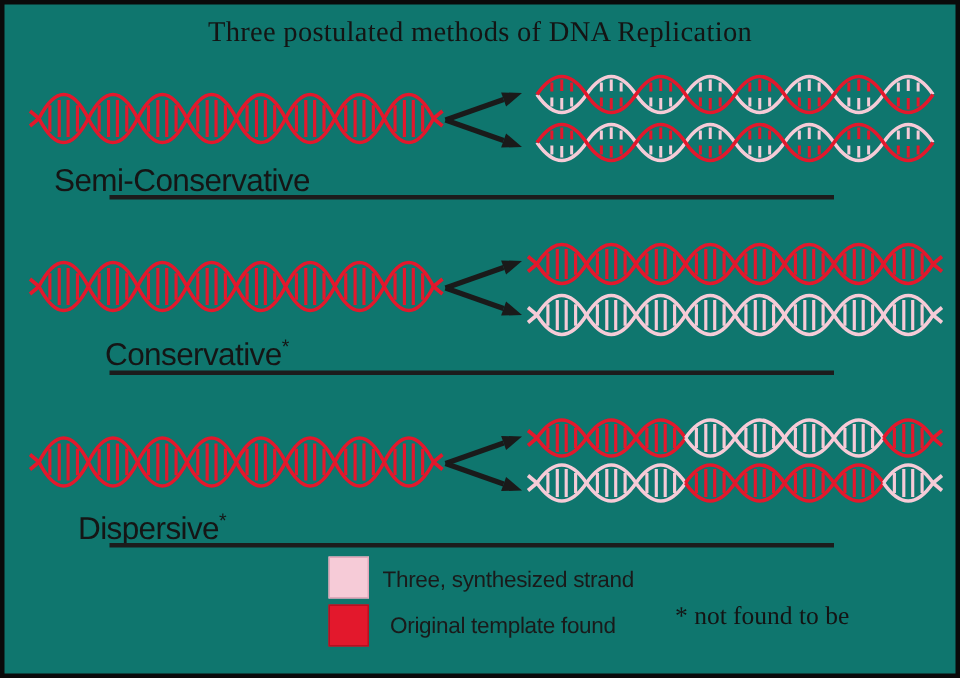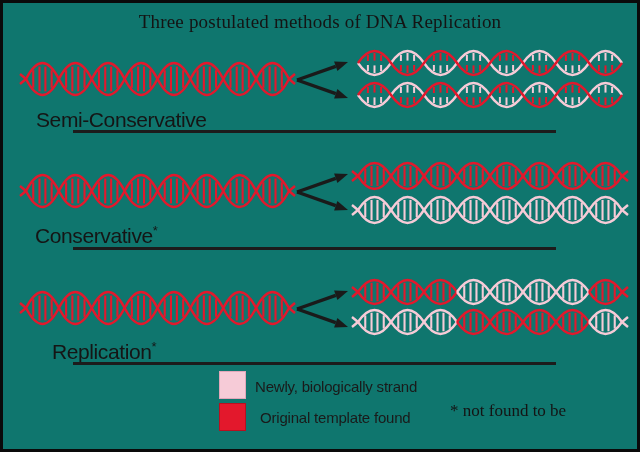--- a/index.html
+++ b/index.html
@@ -368,21 +368,21 @@
         <line x1="251.53" y1="5.936959999999999" x2="251.53" y2="26.06304" stroke="#f6cbd7" stroke-width="2.1"></line>
         <line x1="257.47" y1="5.936959999999999" x2="257.47" y2="26.06304" stroke="#f6cbd7" stroke-width="2.1"></line>
         <line x1="263.74" y1="8.86144" x2="263.74" y2="23.13856" stroke="#f6cbd7" stroke-width="2.1"></line>
         <path d="M238,16 Q254.5,-10 271,16" fill="none" stroke="#f6cbd7" stroke-width="2.4"></path>
         <path d="M238,16 Q254.5,42 271,16" fill="none" stroke="#f6cbd7" stroke-width="2.4"></path>
         <line x1="7" y1="16" x2="1" y2="11" stroke="#f6cbd7" stroke-width="2.4"></line>
         <line x1="7" y1="16" x2="1" y2="21" stroke="#f6cbd7" stroke-width="2.4"></line>
         <line x1="271" y1="16" x2="277" y2="11" stroke="#f6cbd7" stroke-width="2.4"></line>
         <line x1="271" y1="16" x2="277" y2="21" stroke="#f6cbd7" stroke-width="2.4"></line>
       </svg>
-    <div class="label" style="left:32px;top:216px">
+    <div class="label" style="left:67px;top:216px">
       <span>Conservative</span><sup>*</sup>
     </div>
     <div class="rule" style="left:70px;top:244px"></div>
   </section>
 
   <section>
     <svg width="277" height="38" style="left:16px;top:286px" viewBox="0 0 277 38">
         <line x1="14.2325" y1="10.21408" x2="14.2325" y2="27.78592" stroke="#e3182c" stroke-width="2.1"></line>
         <line x1="20.478749999999998" y1="6.614719999999998" x2="20.478749999999998" y2="31.38528" stroke="#e3182c" stroke-width="2.1"></line>
         <line x1="26.39625" y1="6.614719999999998" x2="26.39625" y2="31.38528" stroke="#e3182c" stroke-width="2.1"></line>
@@ -544,28 +544,28 @@
         <line x1="257.47" y1="5.711039999999999" x2="257.47" y2="24.288960000000003" stroke="#f6cbd7" stroke-width="2.1"></line>
         <line x1="263.74" y1="8.41056" x2="263.74" y2="21.58944" stroke="#f6cbd7" stroke-width="2.1"></line>
         <path d="M238,15 Q254.5,-9 271,15" fill="none" stroke="#f6cbd7" stroke-width="2.4"></path>
         <path d="M238,15 Q254.5,39 271,15" fill="none" stroke="#f6cbd7" stroke-width="2.4"></path>
         <line x1="7" y1="15" x2="1" y2="10" stroke="#f6cbd7" stroke-width="2.4"></line>
         <line x1="7" y1="15" x2="1" y2="20" stroke="#f6cbd7" stroke-width="2.4"></line>
         <line x1="271" y1="15" x2="277" y2="10" stroke="#f6cbd7" stroke-width="2.4"></line>
         <line x1="271" y1="15" x2="277" y2="20" stroke="#f6cbd7" stroke-width="2.4"></line>
       </svg>
     <div class="label" style="left:49px;top:332px">
-      <span>Replication</span><sup>*</sup>
+      <span>Dispersive</span><sup>*</sup>
     </div>
     <div class="rule" style="left:70px;top:359px"></div>
   </section>
 
   <div>
     <div class="swatch" style="left: 216px; top: 368px; background: rgb(246, 203, 215); border-color: rgb(226, 167, 186);"></div>
-    <div class="legend-label" style="left:252px;top:375px">Newly, biologically strand</div>
+    <div class="legend-label" style="left:252px;top:375px">Three, synthesized strand</div>
     <div class="swatch" style="left: 216px; top: 400px; background: rgb(227, 24, 44); border-color: rgb(185, 15, 32);"></div>
     <div class="legend-label" style="left:257px;top:406px">Original template found</div>
   </div>
 
   <div class="footnote" style="left:447px;top:397px">
     <span class="fn-marker">*</span>
     <span>not found to be</span><br>
   </div>
 
 </div>

